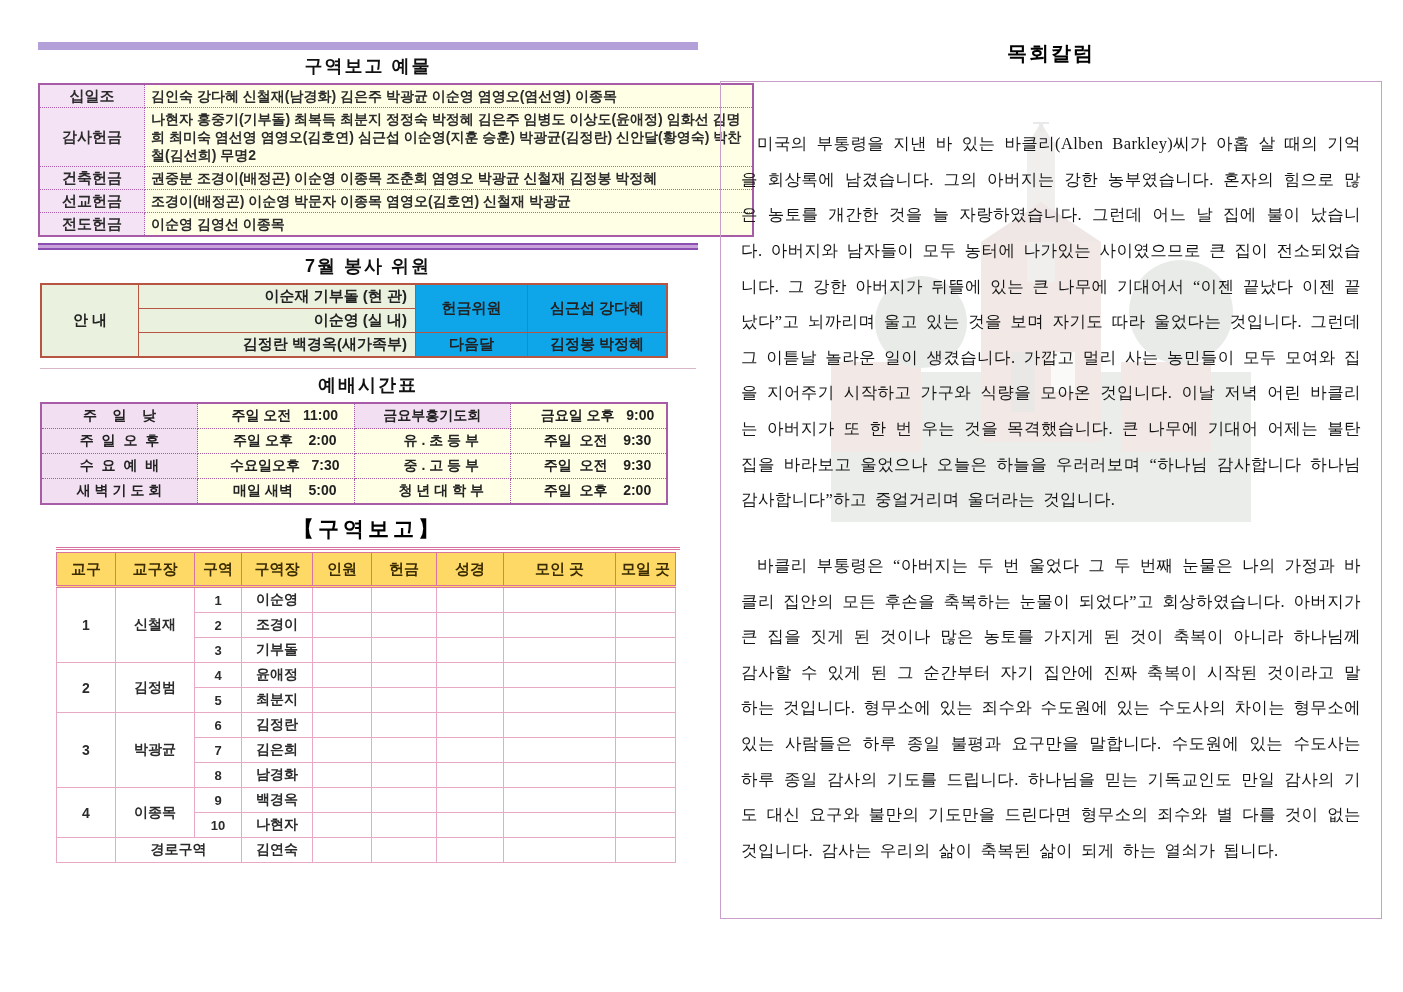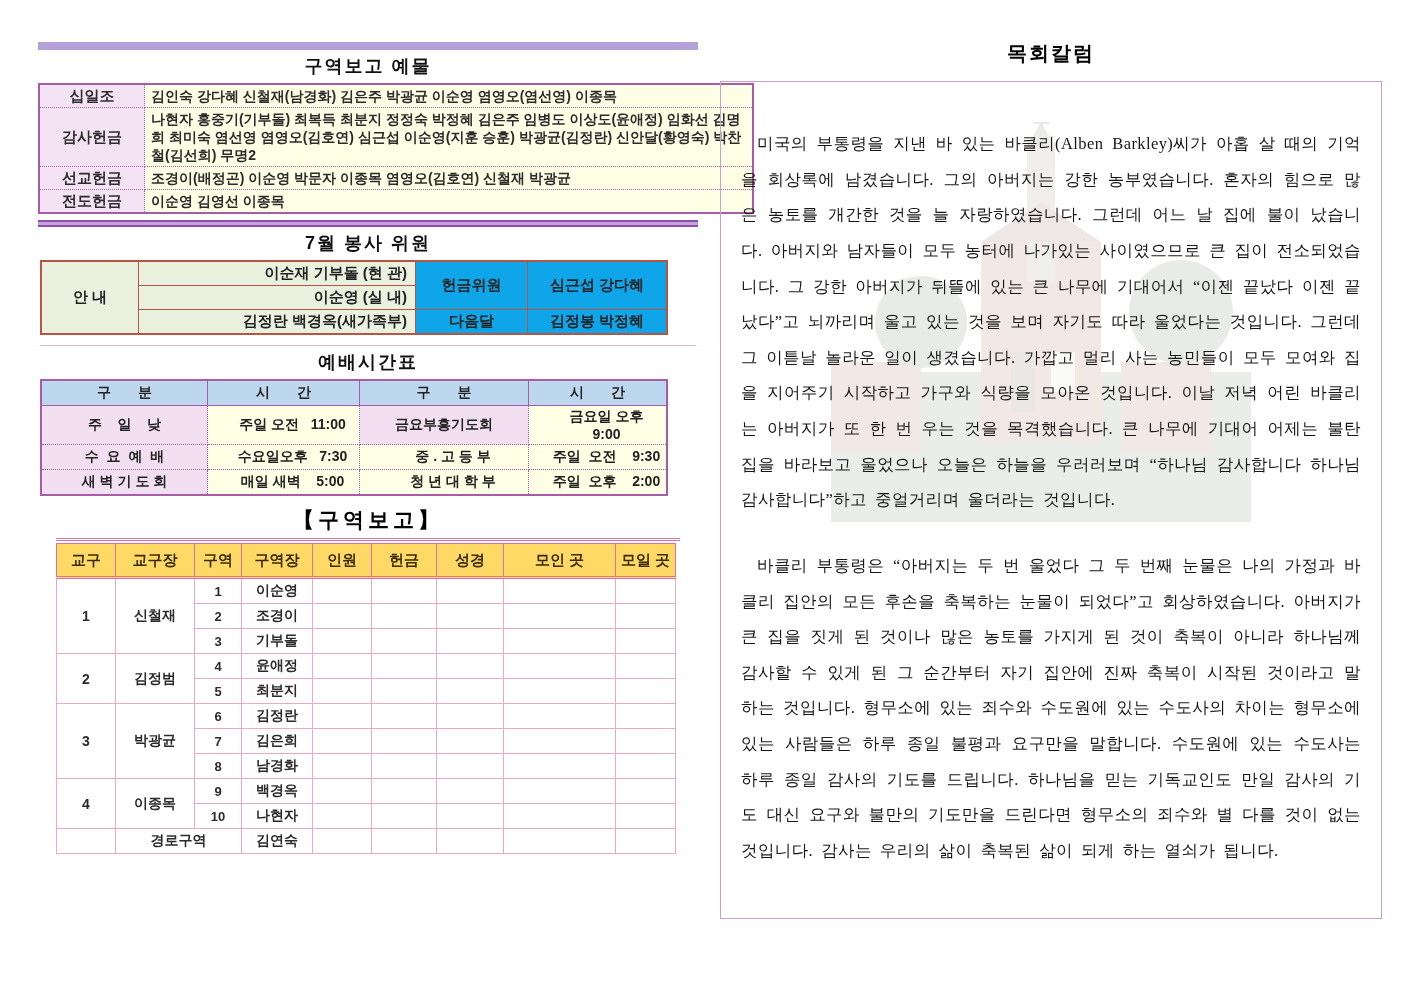--- a/index.html
+++ b/index.html
@@ -65,20 +65,24 @@
       <tbody>
           <tr>
         <td class="lbl">십일조</td>
         <td class="val">김인숙  강다혜  신철재(남경화)  김은주  박광균  이순영  염영오(염선영) 이종목</td>
       </tr>
       <tr>
         <td class="lbl">감사헌금</td>
         <td class="val">나현자 홍중기(기부돌) 최복득 최분지 정정숙 박정혜 김은주 임병도 이상도(윤애정) 임화선 김명희 최미숙 염선영 염영오(김호연) 심근섭 이순영(지훈 승훈) 박광균(김정란) 신안달(황영숙) 박찬철(김선희) 무명2</td>
       </tr>
       <tr>
+        <td class="lbl">건축헌금</td>
+        <td class="val">권중분 조경이(배정곤) 이순영 이종목 조춘희 염영오 박광균 신철재 김정봉 박정혜</td>
+      </tr>
+      <tr>
         <td class="lbl">선교헌금</td>
         <td class="val">조경이(배정곤) 이순영 박문자 이종목 염영오(김호연) 신철재 박광균</td>
       </tr>
       <tr>
         <td class="lbl">전도헌금</td>
         <td class="val">이순영 김영선 이종목</td>
       </tr>
     </tbody>
       </table>
 
@@ -102,31 +106,31 @@
         <td class="peach">김정봉 박정혜</td>
       </tr>
     </tbody>
       </table>
 
     <div class="thinline"></div>
     <div class="sec-title">예배시간표</div>
 
     <table class="sched">
       <tbody>
-          <tr>
-        <td class="hd" style="width:157px">구       분</td>
-        <td class="hd" style="width:143px">시       간</td>
-        <td class="hd" style="width:160px">구       분</td>
-        <td class="hd">시       간</td>
-      </tr>
       <tr>
         <td class="pink">주    일    낮</td>
         <td class="yel">주일 오전   11:00</td>
         <td class="pink">금요부흥기도회</td>
         <td class="yel">금요일 오후   9:00</td>
+      </tr>
+      <tr>
+        <td class="pink">주  일  오  후</td>
+        <td class="yel">주일 오후    2:00</td>
+        <td class="yel">유 . 초 등 부</td>
+        <td class="yel">주일  오전    9:30</td>
       </tr>
       <tr>
         <td class="pink">수  요  예  배</td>
         <td class="yel">수요일오후   7:30</td>
         <td class="yel">중 . 고 등 부</td>
         <td class="yel">주일  오전    9:30</td>
       </tr>
       <tr>
         <td class="pink">새 벽 기 도 회</td>
         <td class="yel">매일 새벽    5:00</td>

